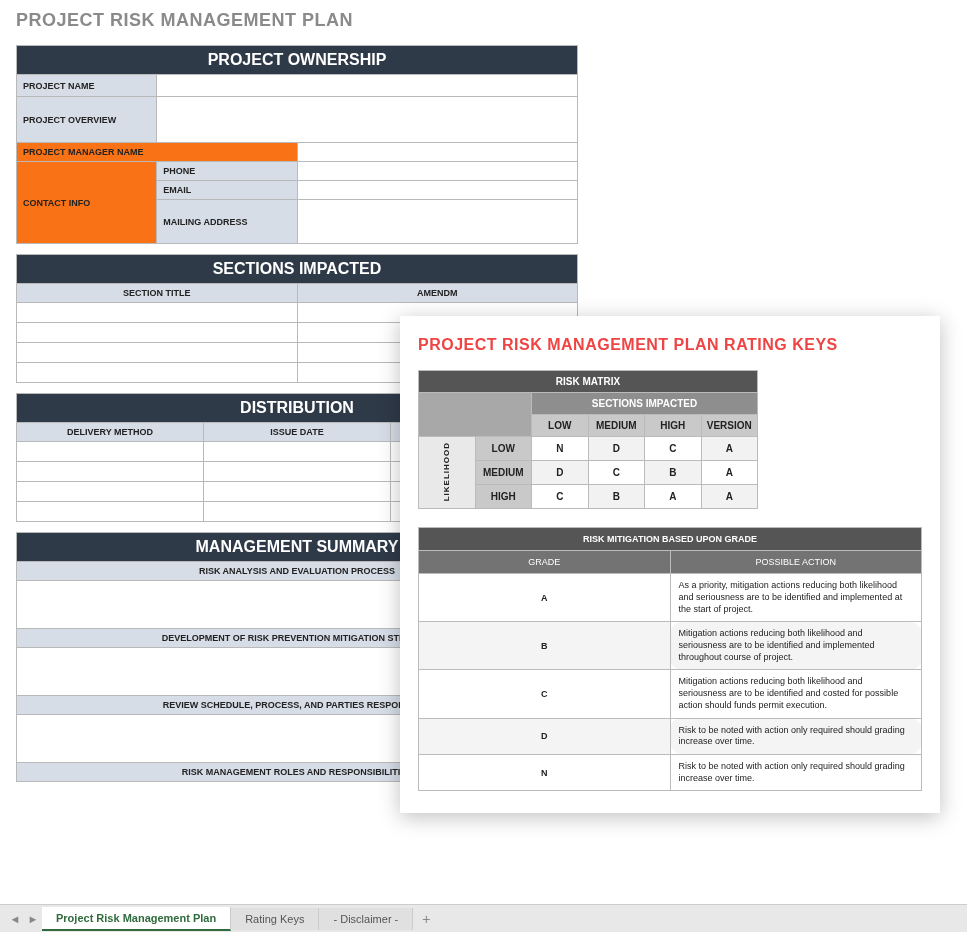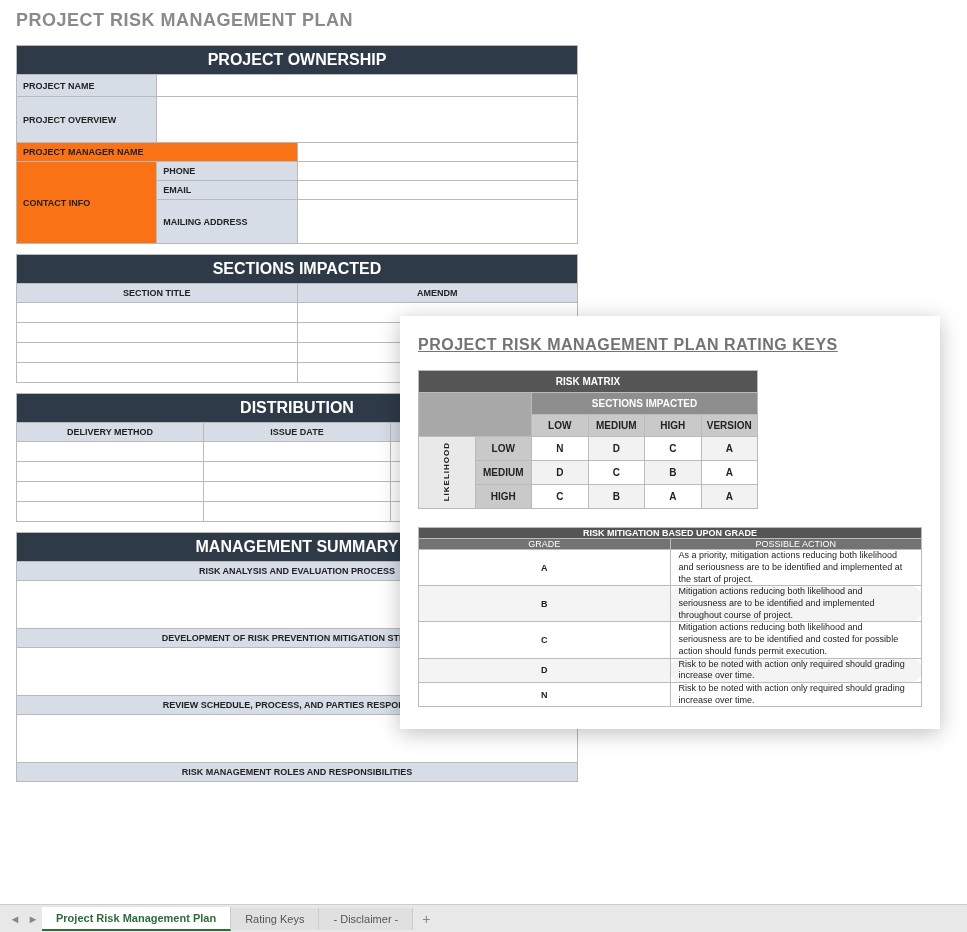--- a/index.html
+++ b/index.html
@@ -62,24 +62,23 @@
     left: 400px;
     top: 316px;
     width: 540px;
     background: #fff;
     padding: 20px 18px 22px 18px;
     box-shadow: 0 4px 20px rgba(0,0,0,.25);
   }
   .card .title2 {
     font-size: 16px;
     font-weight: bold;
-    color: #737373;
+    color: #ef4444;
     letter-spacing: .5px;
     margin-bottom: 16px;
-    text-decoration: underline;
   }
   .matrix { width: 340px; }
   .matrix td, .matrix th {
     border: 1px solid #bbb;
     text-align: center;
     font-size: 10px;
     padding: 5px 0;
   }
   .m-dark { background: #555; color:#fff; font-weight: bold; }
   .m-mid  { background: #8e8e8e; color:#fff; font-weight: bold; font-size:9px;}
@@ -88,21 +87,21 @@
   .m-band { background:#e9e9e9; font-size:8px; font-weight:bold;}
   .m-cell { background:#fff; font-weight:bold; font-size:11px;}
   .m-cell-alt { background:#f2f2f2; font-weight:bold; font-size:11px;}
   .rot {
     writing-mode: vertical-rl;
     transform: rotate(180deg);
     font-size: 8px;
     letter-spacing: 1px;
   }
   .mit { width: 100%; margin-top: 18px;}
-  .mit th, .mit td { border:1px solid #bbb; font-size:9px; padding:0 8px;margin-top:24px;}
+  .mit th, .mit td { border:1px solid #bbb; font-size:9px; padding:6px 8px;margin-top:24px;}
   .mit-dark { background:#555; color:#fff; text-align:center; font-weight:bold;}
   .mit-mid  { background:#737373; color:#fff; text-align:center; font-weight:normal;}
   .mit-g { text-align:center; font-weight:bold; font-size:11px;}
   .mit-a { font-weight: normal; line-height:1.3;border-radius:12px; }
   .alt { background:#f4f4f4; }
 
   
   .tabbar {
     position: absolute;
     left: 0; right: 0; bottom: 0;

